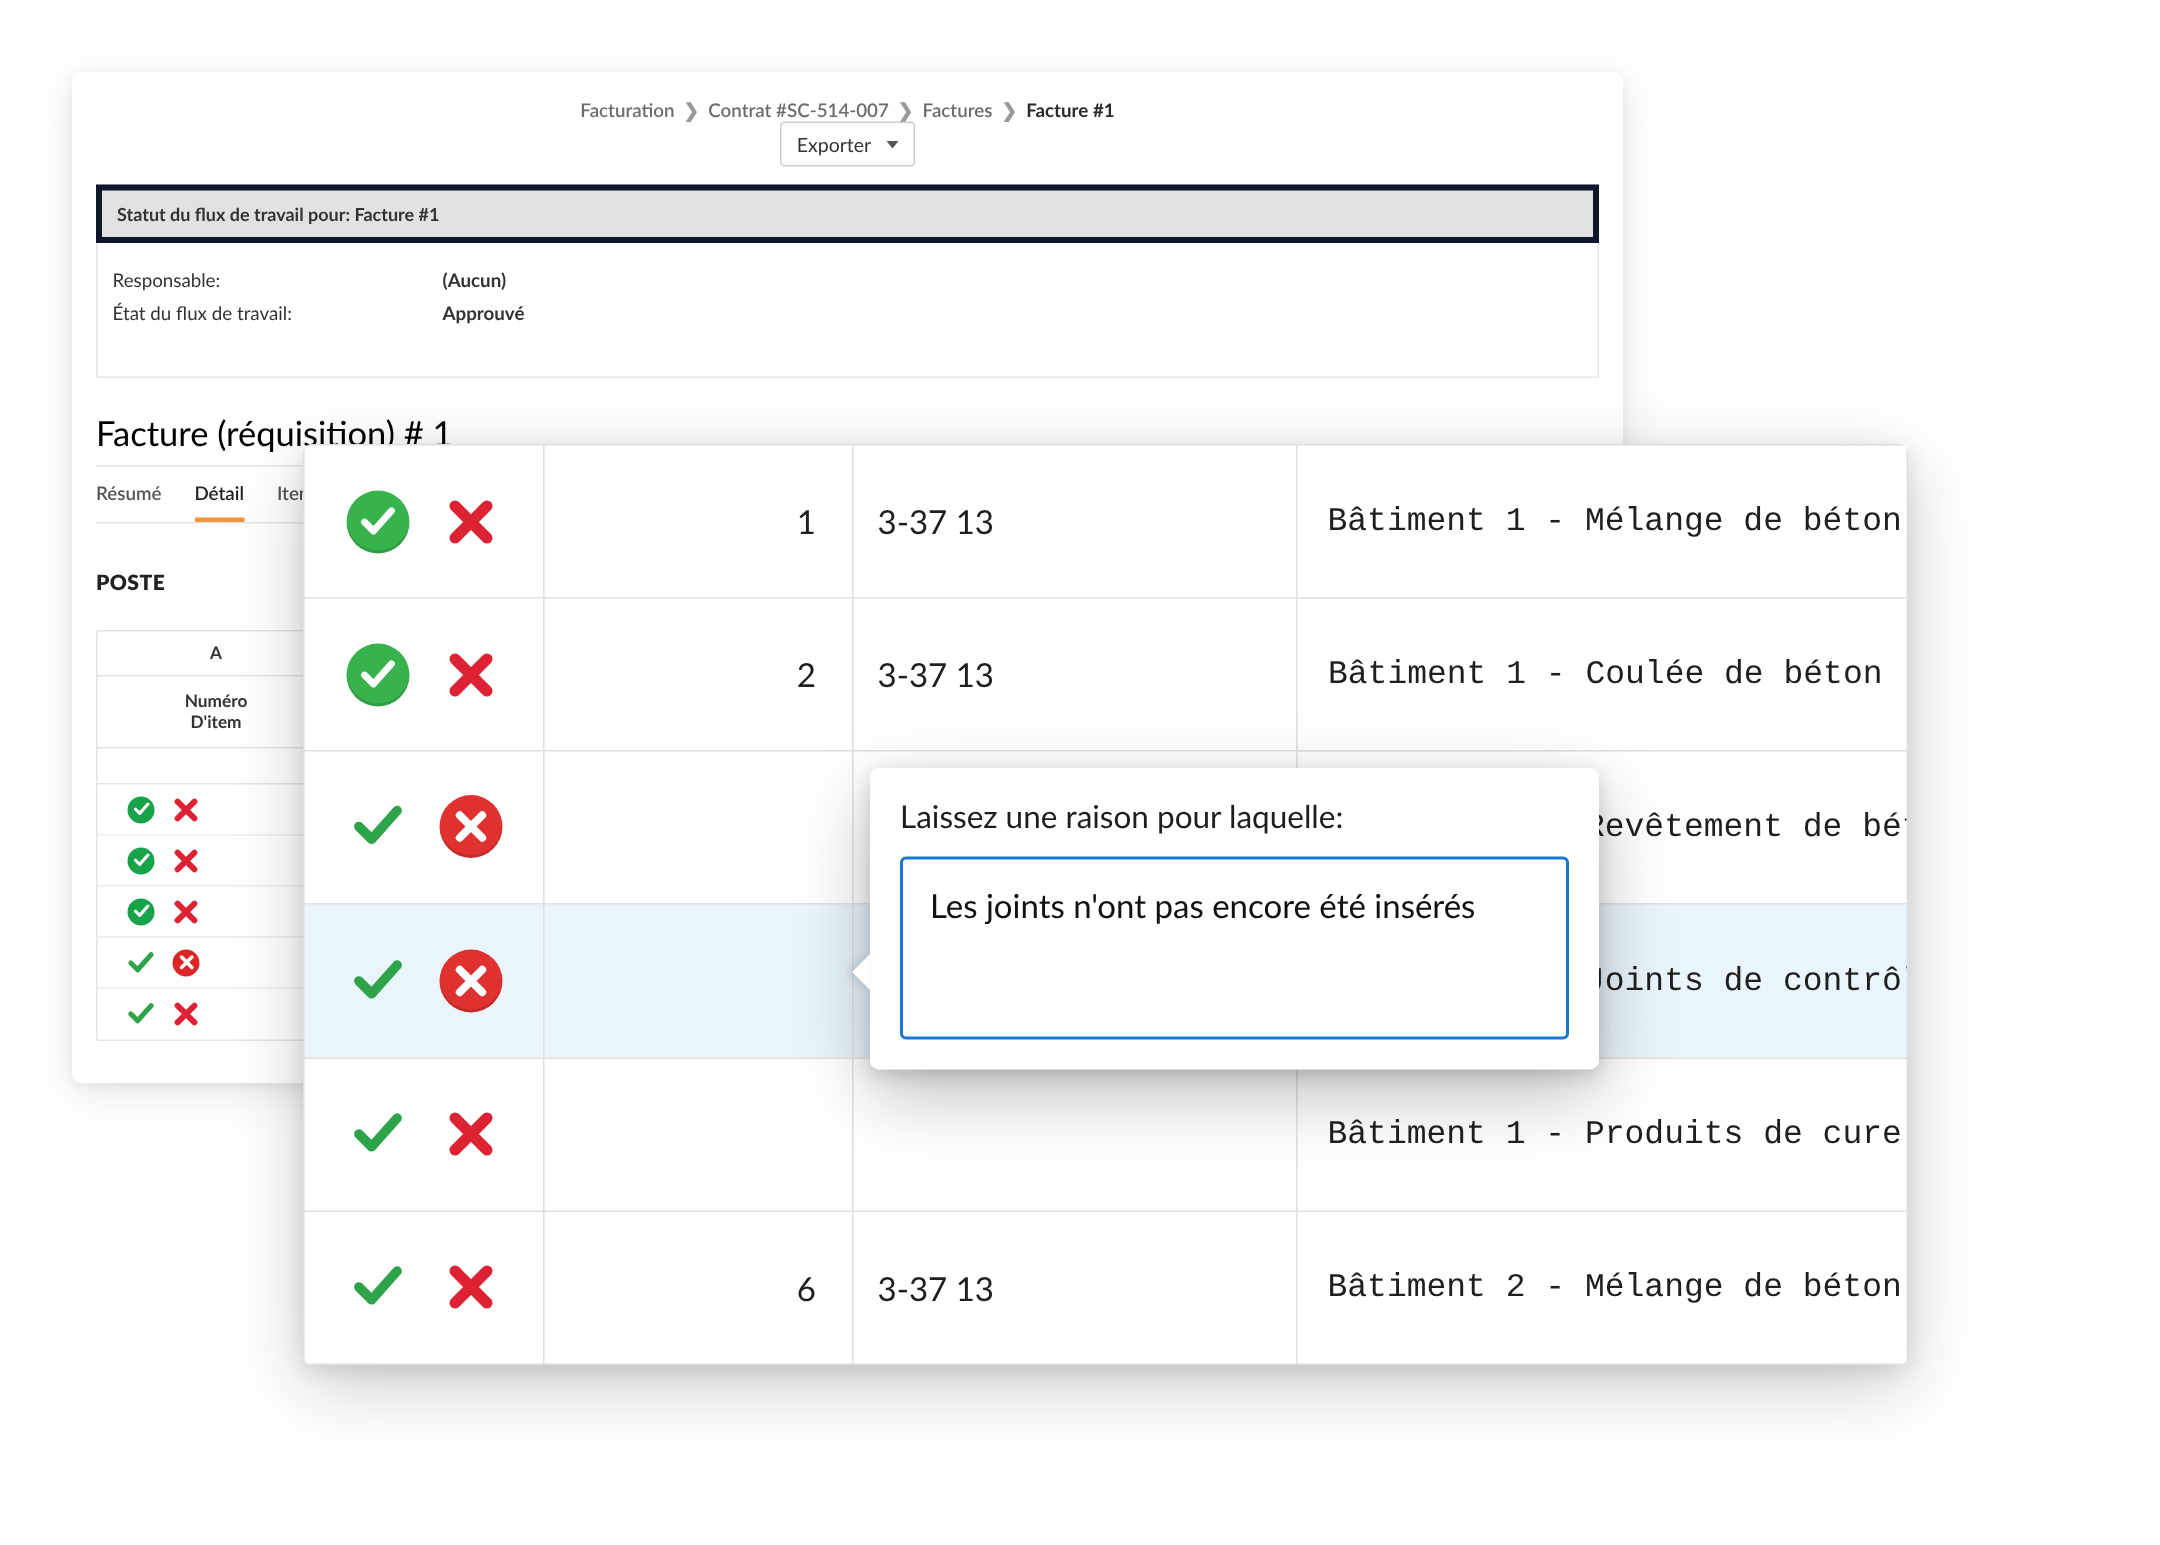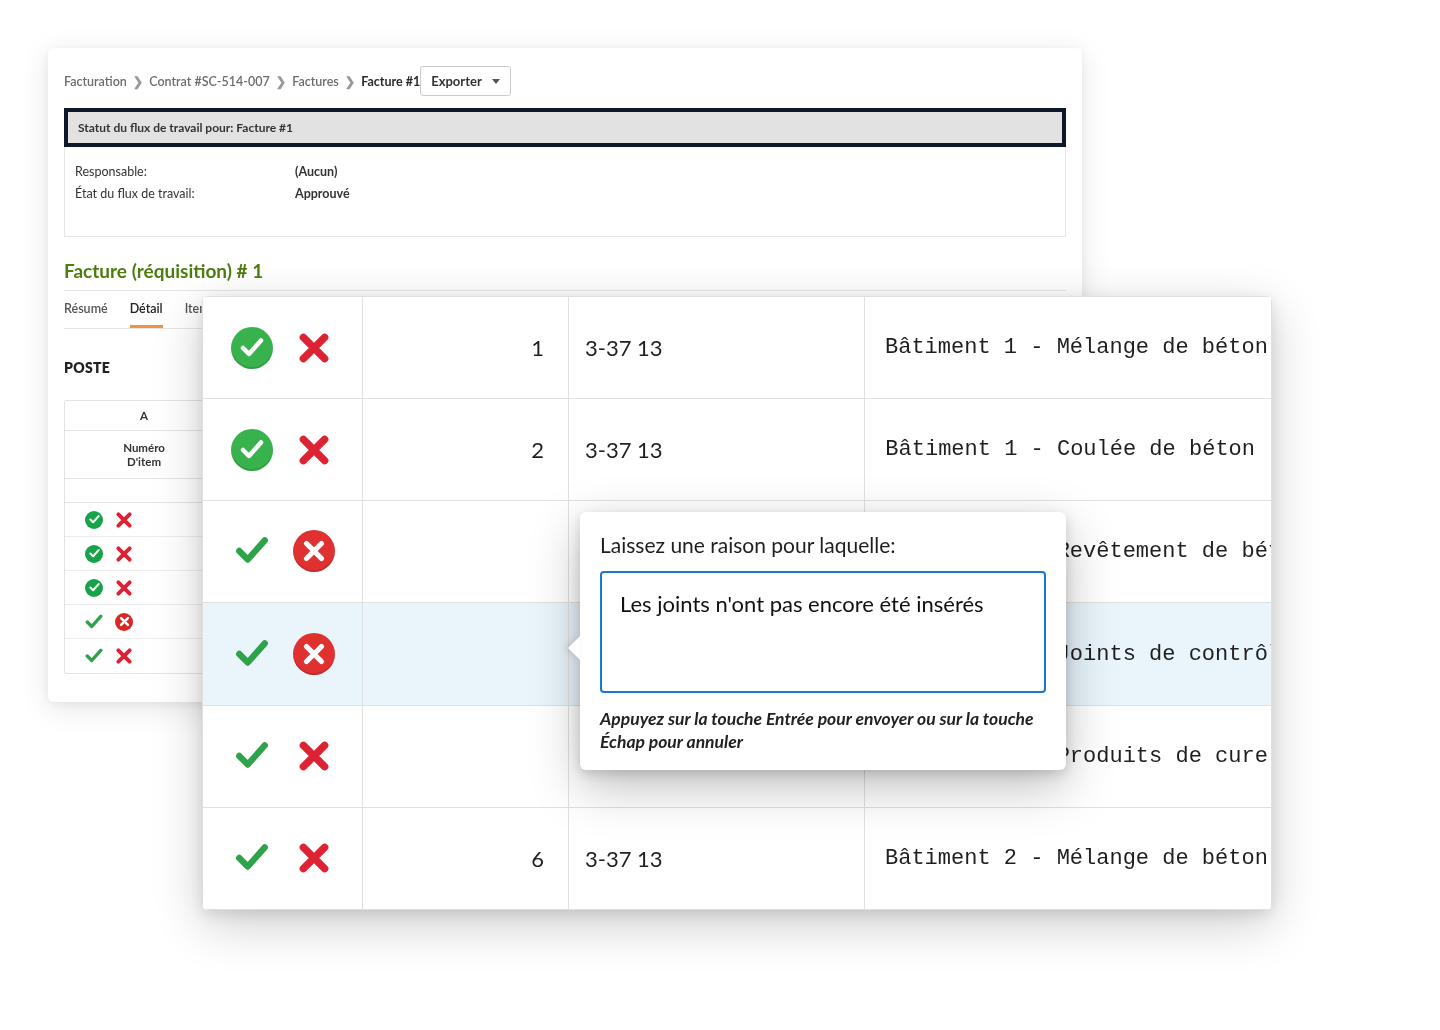--- a/index.html
+++ b/index.html
@@ -16,44 +16,45 @@
     left: 48px;
     top: 48px;
     width: 1034px;
     background: #fff;
     border-radius: 6px;
     box-shadow: 0 6px 30px rgba(0,0,0,0.10), 0 2px 8px rgba(0,0,0,0.06);
     padding: 16px 16px 28px 16px;
   }
   .bc-row {
     display: flex;
-    justify-content: flex-start;
+    justify-content: space-between;
     align-items: center;
     padding: 2px 0 12px 0;
+    flex-direction: column;
   }
   .breadcrumbs {
     font-size: 12.5px;
     color: #6c6c6c;
     display: flex;
     gap: 6px;
     align-items: center;
     font-weight: 600;
   }
   .breadcrumbs .sep { color: #999; }
   .breadcrumbs .current { color: #2b2b2b; font-weight: 700; }
   .export-btn {
     display: flex;
     align-items: center;
     gap: 10px;
     border: 1px solid #ccc;
     border-radius: 3px;
     padding: 6px 10px;
     font-size: 13px;
     color: #333;
-    font-weight: 700;
+    font-weight: 400;
     cursor: pointer;
     background: #fff;
   }
   .caret-down {
     width: 0; height: 0;
     border-left: 4px solid transparent;
     border-right: 4px solid transparent;
     border-top: 5px solid #555;
   }
   .wf-header {
@@ -68,23 +69,23 @@
     border: 1px solid #e6e6e6;
     border-top: none;
     padding: 10px 10px 28px 10px;
     font-size: 12.5px;
     color: #333;
   }
   .wf-row { display: flex; margin: 7px 0; }
   .wf-label { width: 220px; color: #333; }
   .wf-val { font-weight: 700; }
   .page-title {
-    font-size: 19px;
-    font-weight: 700;
-    color: #4d7c0f;
+    font-size: 23px;
+    font-weight: 400;
+    color: #000000;
     margin: 22px 0 8px 0;
   }
   .tabs {
     display: flex;
     gap: 22px;
     border-top: 1px solid #e6e6e6;
     border-bottom: 1px solid #e6e6e6;
     padding: 0;
     font-size: 12.5px;
     color: #555;
@@ -458,21 +459,20 @@
           <td class="col-num">6</td>
           <td class="col-code">3-37 13</td>
           <td class="col-desc">Bâtiment 2 - Mélange de béton</td>
         </tr>
       </tbody>
   </table>
 
   <div class="popover">
     <div class="pop-title">Laissez une raison pour laquelle:</div>
     <textarea class="pop-ta" style="">Les joints n'ont pas encore été insérés</textarea>
-    <div class="pop-hint">Appuyez sur la touche Entrée pour envoyer ou sur la touche Échap pour annuler</div>
   </div>
 </div>
 
 <svg width="0" height="0" style="position:absolute">
   <defs>
     <g id="check">
         <path d="M2 8 L6 12 L14 3" fill="none" stroke-width="3" stroke-linecap="round" stroke-linejoin="round"></path>
       </g>
     <g id="xmark">
         <path d="M3 3 L13 13 M13 3 L3 13" fill="none" stroke-width="3.5" stroke-linecap="round"></path>

